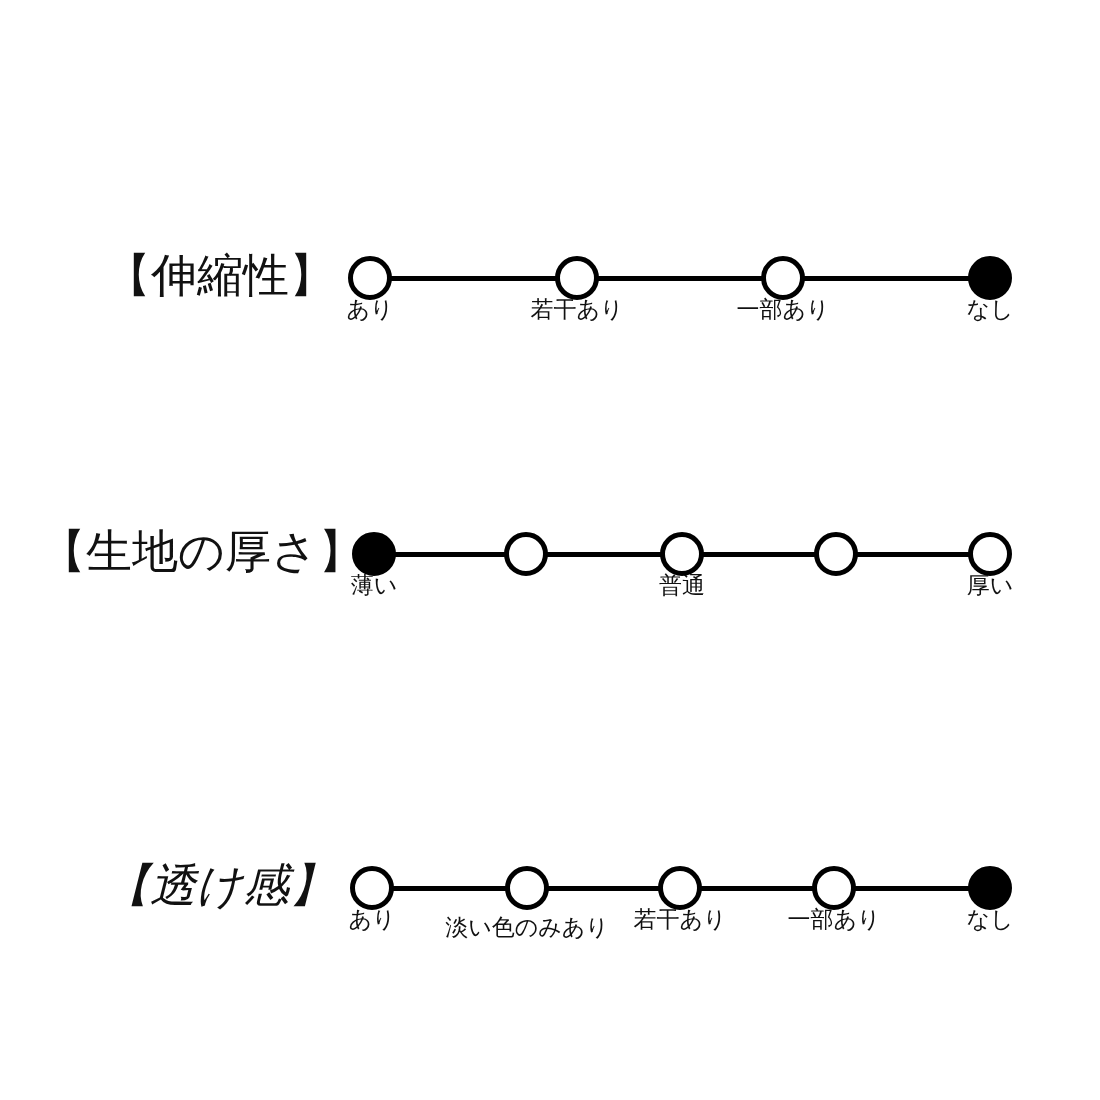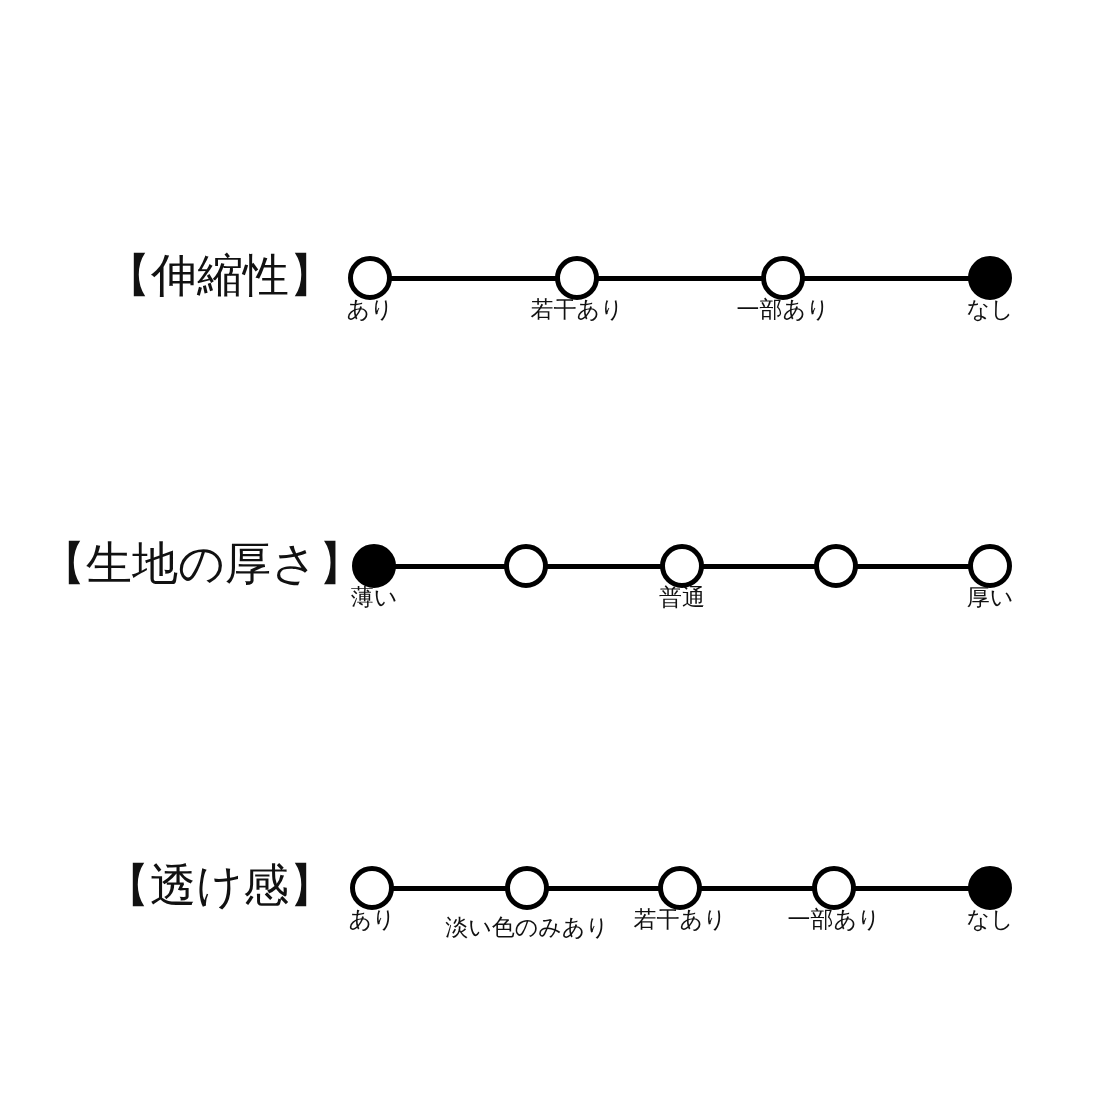--- a/index.html
+++ b/index.html
@@ -86,36 +86,36 @@
       <div class="tick-label" style="left: 783px; top: 72px;">一部あり</div>
       <div class="tick-label" style="left: 990px; top: 72px;">なし</div>
       <div class="track" style="left: 348px; top: 32px; width: 660px;">
         <div class="track-line" style="width: 620px; left: 22px;"></div>
         <div class="node" style="left: 0px;"></div>
         <div class="node" style="left: 207px;"></div>
         <div class="node" style="left: 413px;"></div>
         <div class="node filled" style="left: 620px;"></div>
       </div>
     </div>
-    <div class="scale-row" style="top: 468px;">
+    <div class="scale-row" style="top: 456px;">
       <div class="row-label" style="top: 28px;">【生地の厚さ】</div>
       <div class="tick-label" style="left: 374px; top: 72px;">薄い</div>
       <div class="tick-label" style="left: 682px; top: 72px;">普通</div>
       <div class="tick-label" style="left: 990px; top: 72px;">厚い</div>
       <div class="track" style="left: 352px; top: 32px; width: 656px;">
         <div class="track-line" style="width: 616px; left: 22px;"></div>
         <div class="node filled" style="left: 0px;"></div>
         <div class="node" style="left: 152px;"></div>
         <div class="node" style="left: 308px;"></div>
         <div class="node" style="left: 462px;"></div>
         <div class="node" style="left: 616px;"></div>
       </div>
     </div>
     <div class="scale-row" style="top: 790px;">
-      <div class="row-label" style="top: 28px;">【透け感】</div>
+      <div class="row-label" style="top: 28px; font-style: italic;">【透け感】</div>
       <div class="tick-label" style="left: 372px; top: 72px;">あり</div>
       <div class="tick-label" style="left: 527px; top: 80px;">淡い色のみあり</div>
       <div class="tick-label" style="left: 680px; top: 72px;">若干あり</div>
       <div class="tick-label" style="left: 834px; top: 72px;">一部あり</div>
       <div class="tick-label" style="left: 990px; top: 72px;">なし</div>
       <div class="track" style="left: 350px; top: 32px; width: 658px;">
         <div class="track-line" style="width: 618px; left: 22px;"></div>
         <div class="node" style="left: 0px;"></div>
         <div class="node" style="left: 155px;"></div>
         <div class="node" style="left: 308px;"></div>

